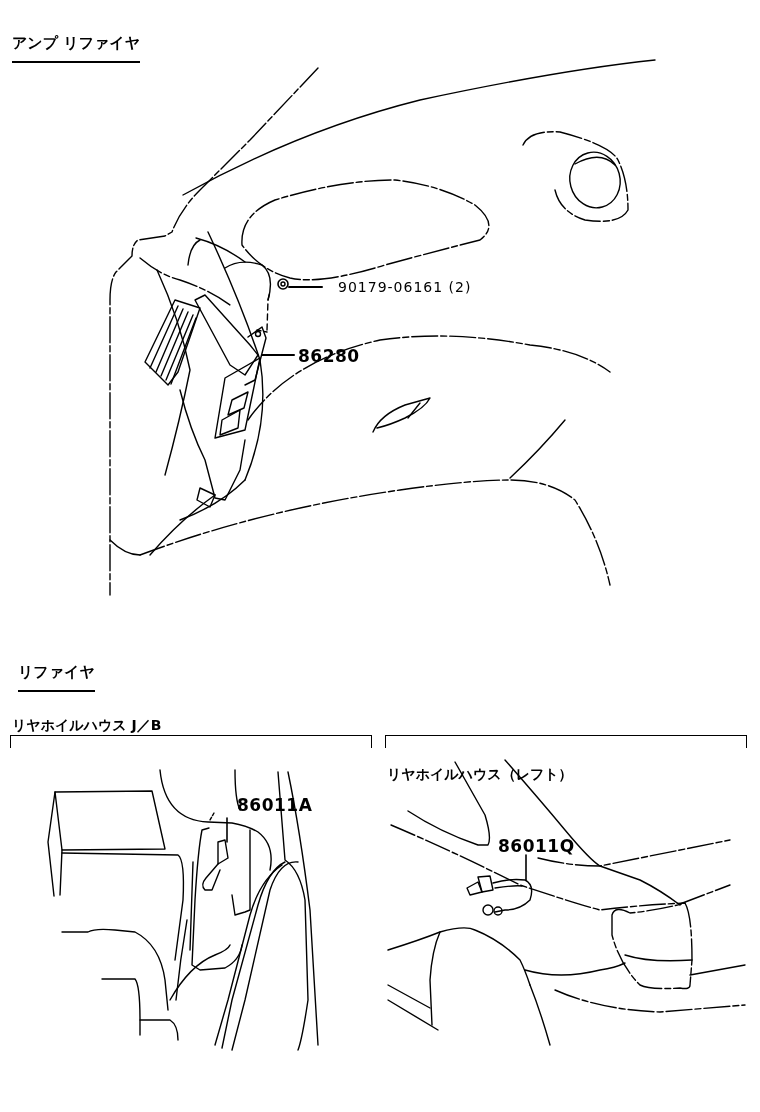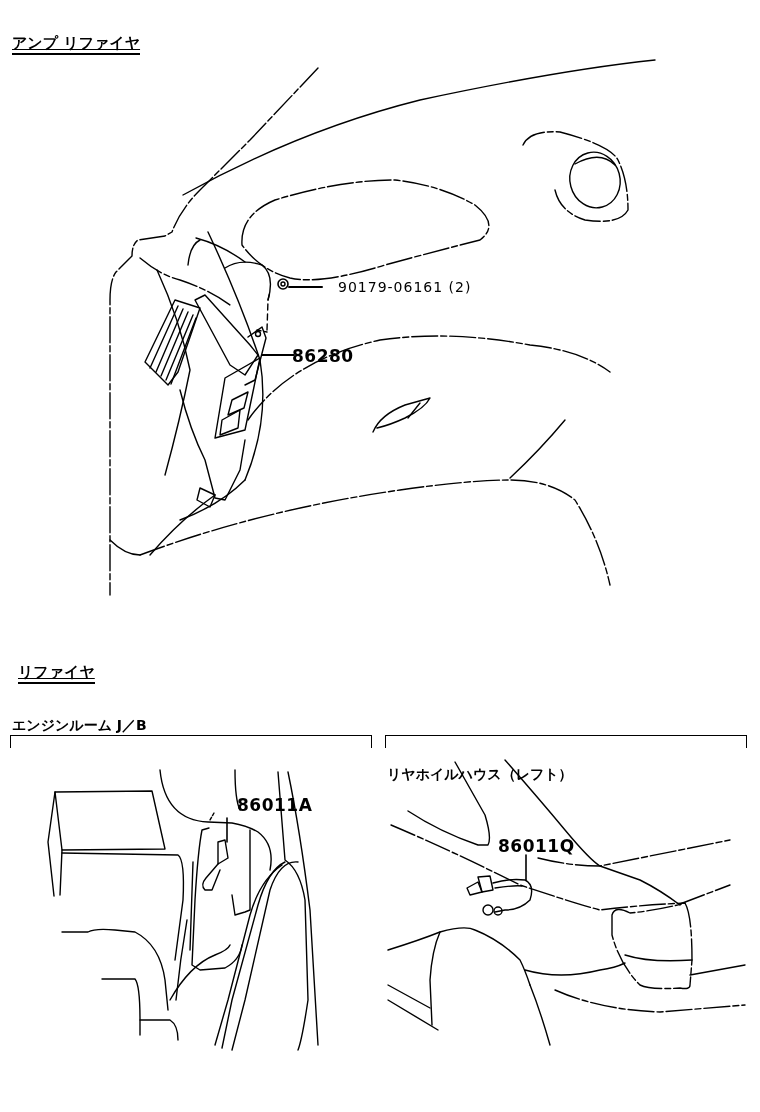--- a/index.html
+++ b/index.html
@@ -1,19 +1,19 @@
 <!DOCTYPE html>
 <html><head>
   <meta charset="utf-8">
   <style>
     html, body { margin:0; padding:0; background:#ffffff; }
     body { width:760px; height:1112px; position:relative; overflow:hidden;
            font-family:"DejaVu Sans", sans-serif; color:#000; }
     .heading { position:absolute; font-size:15px; font-weight:bold; letter-spacing:0px;
-               border-bottom:2px solid #000; line-height:18px; padding-bottom:1px; white-space:nowrap;text-decoration:underline; }
+               border-bottom:2px solid #000; line-height:18px; padding-bottom:9px; white-space:nowrap; }
     .sub-heading { position:absolute; font-size:14px; font-weight:bold; white-space:nowrap; line-height:16px; }
     .bracket { position:absolute; border:1.5px solid #000; border-bottom:none; height:12px; }
     .callout { position:absolute; font-family:"DejaVu Sans", sans-serif; font-size:17px;
                font-weight:bold; white-space:nowrap; line-height:18px; letter-spacing:0.5px; }
     .callout.small { font-size:14px; font-weight:normal; letter-spacing:1px; }
     svg { position:absolute; left:0; top:0; }
     svg path, svg line, svg polyline, svg ellipse, svg rect, svg polygon, svg circle {
       fill:none; stroke:#000; stroke-width:1.4; stroke-linejoin:round; stroke-linecap:round; }
     .dash { stroke-dasharray:26 3 6 3; }
   </style>
@@ -64,25 +64,25 @@
   <line x1="262" y1="355" x2="294" y2="355" style="stroke-width:2"></line>
 
   <circle cx="283" cy="284" r="5" style="stroke-width:1.6"></circle>
   <circle cx="283" cy="284" r="2"></circle>
   <line x1="289" y1="287" x2="322" y2="287" style="stroke-width:2"></line>
   <path d="M267,330 L268,300 L270,292" style="stroke-dasharray:6 4"></path>
   <path d="M257,330 L267,332" style="stroke-dasharray:4 3"></path>
 </svg>
 
 <div class="callout small" style="left:338px;top:278px;">90179-06161 (2)</div>
-<div class="callout" style="left:292px;top:347px;">86280</div>
+<div class="callout" style="left:298px;top:347px;">86280</div>
 
 <div class="heading" style="left:18px;top:663px;">リファイヤ</div>
 
-<div class="sub-heading" style="left:12px;top:717px;">エンジンルーム J／B</div>
+<div class="sub-heading" style="left:12px;top:717px;">リヤホイルハウス J／B</div>
 <div class="bracket" style="left:10px;top:735px;width:360px;"></div>
 
 <div class="sub-heading" style="left:387px;top:725px;margin-top:41px;">リヤホイルハウス（レフト）</div>
 <div class="bracket" style="left:385px;top:735px;width:360px;"></div>
 
 <svg width="760" height="1112">
 
   <path d="M55,792 L152,791 L165,849 L62,850 Z"></path>
   <path d="M55,792 L48,842 L54,896 M62,850 L60,895"></path>
   <path d="M62,853 L178,855 Q185,860 183,900 L175,960"></path>

